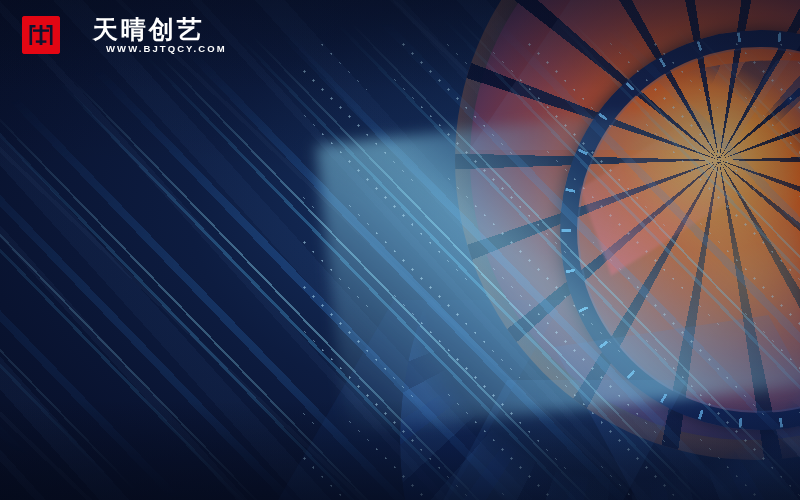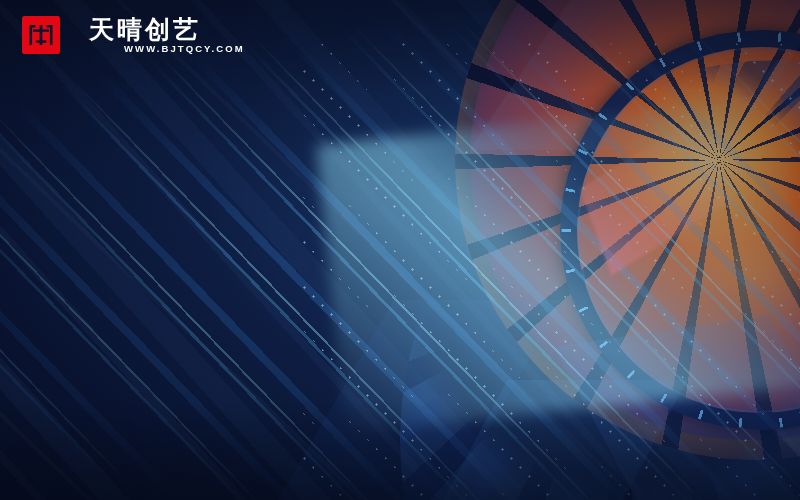--- a/index.html
+++ b/index.html
@@ -137,21 +137,21 @@
   #f2{left:600px;top:330px;width:230px;height:200px;transform:skewX(22deg) rotate(-8deg);background:rgba(60,120,220,.16);}
   #f3{left:470px;top:380px;width:180px;height:140px;transform:skewX(-28deg);background:rgba(70,140,230,.13);}
   #f4{left:330px;top:300px;width:170px;height:220px;transform:skewX(-30deg);background:rgba(40,90,180,.10);}
   #vignette{
     background:
       radial-gradient(120% 120% at 18% 80%, rgba(4,8,22,.0) 40%, rgba(4,8,22,.55) 100%),
       linear-gradient(to bottom, rgba(6,12,30,.35) 0%, rgba(6,12,30,0) 18%, rgba(6,12,30,0) 80%, rgba(4,9,24,.65) 100%);
   }
 
   
-  #logo{position:absolute;left:22px;top:16px;display:flex;align-items:center;gap:29px;}
+  #logo{position:absolute;left:22px;top:16px;display:flex;align-items:center;gap:11px;text-align:center;}
   #logo-mark{
     width:38px;height:38px;background:#e30613;border-radius:3px;
     position:relative;flex:0 0 auto;
   }
   #logo-mark svg{position:absolute;inset:0;}
   #logo-text{display:flex;flex-direction:column;gap:2px;}
   #logo-cn{
     font-size:25px;line-height:1;color:#ffffff;letter-spacing:3px;font-weight:700;
     font-family:"DejaVu Sans","Liberation Sans",sans-serif;
   }

